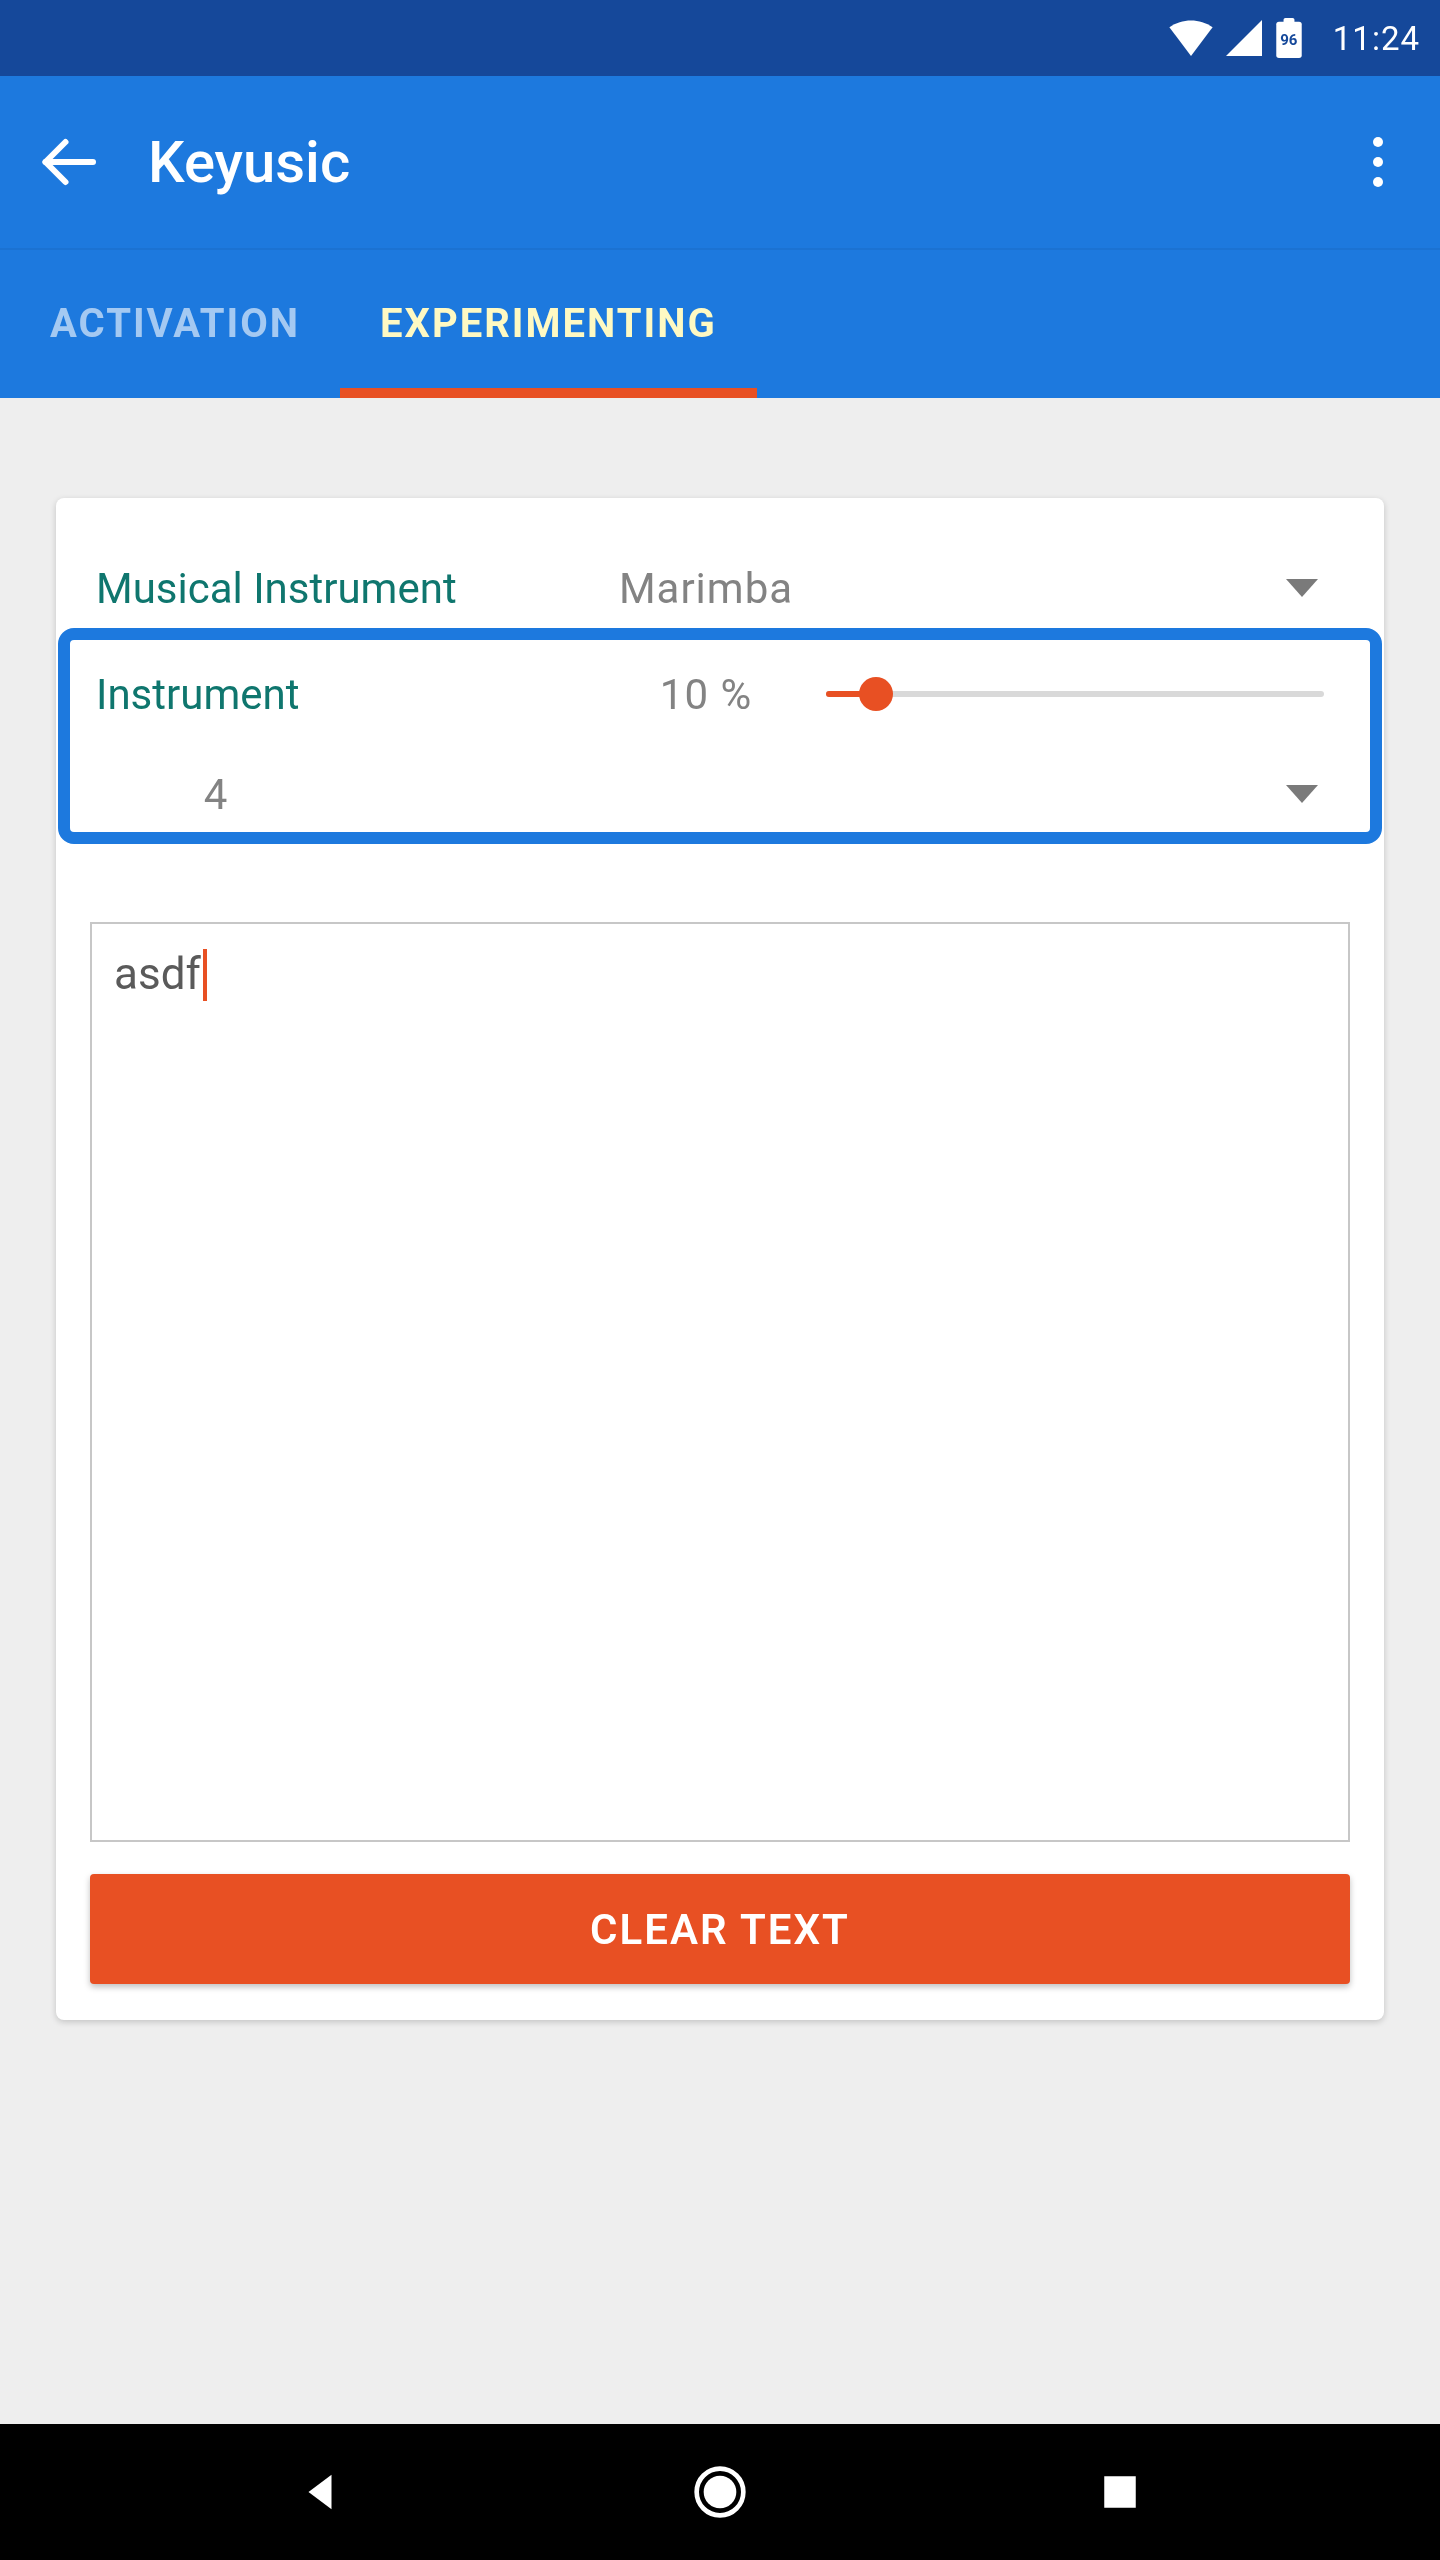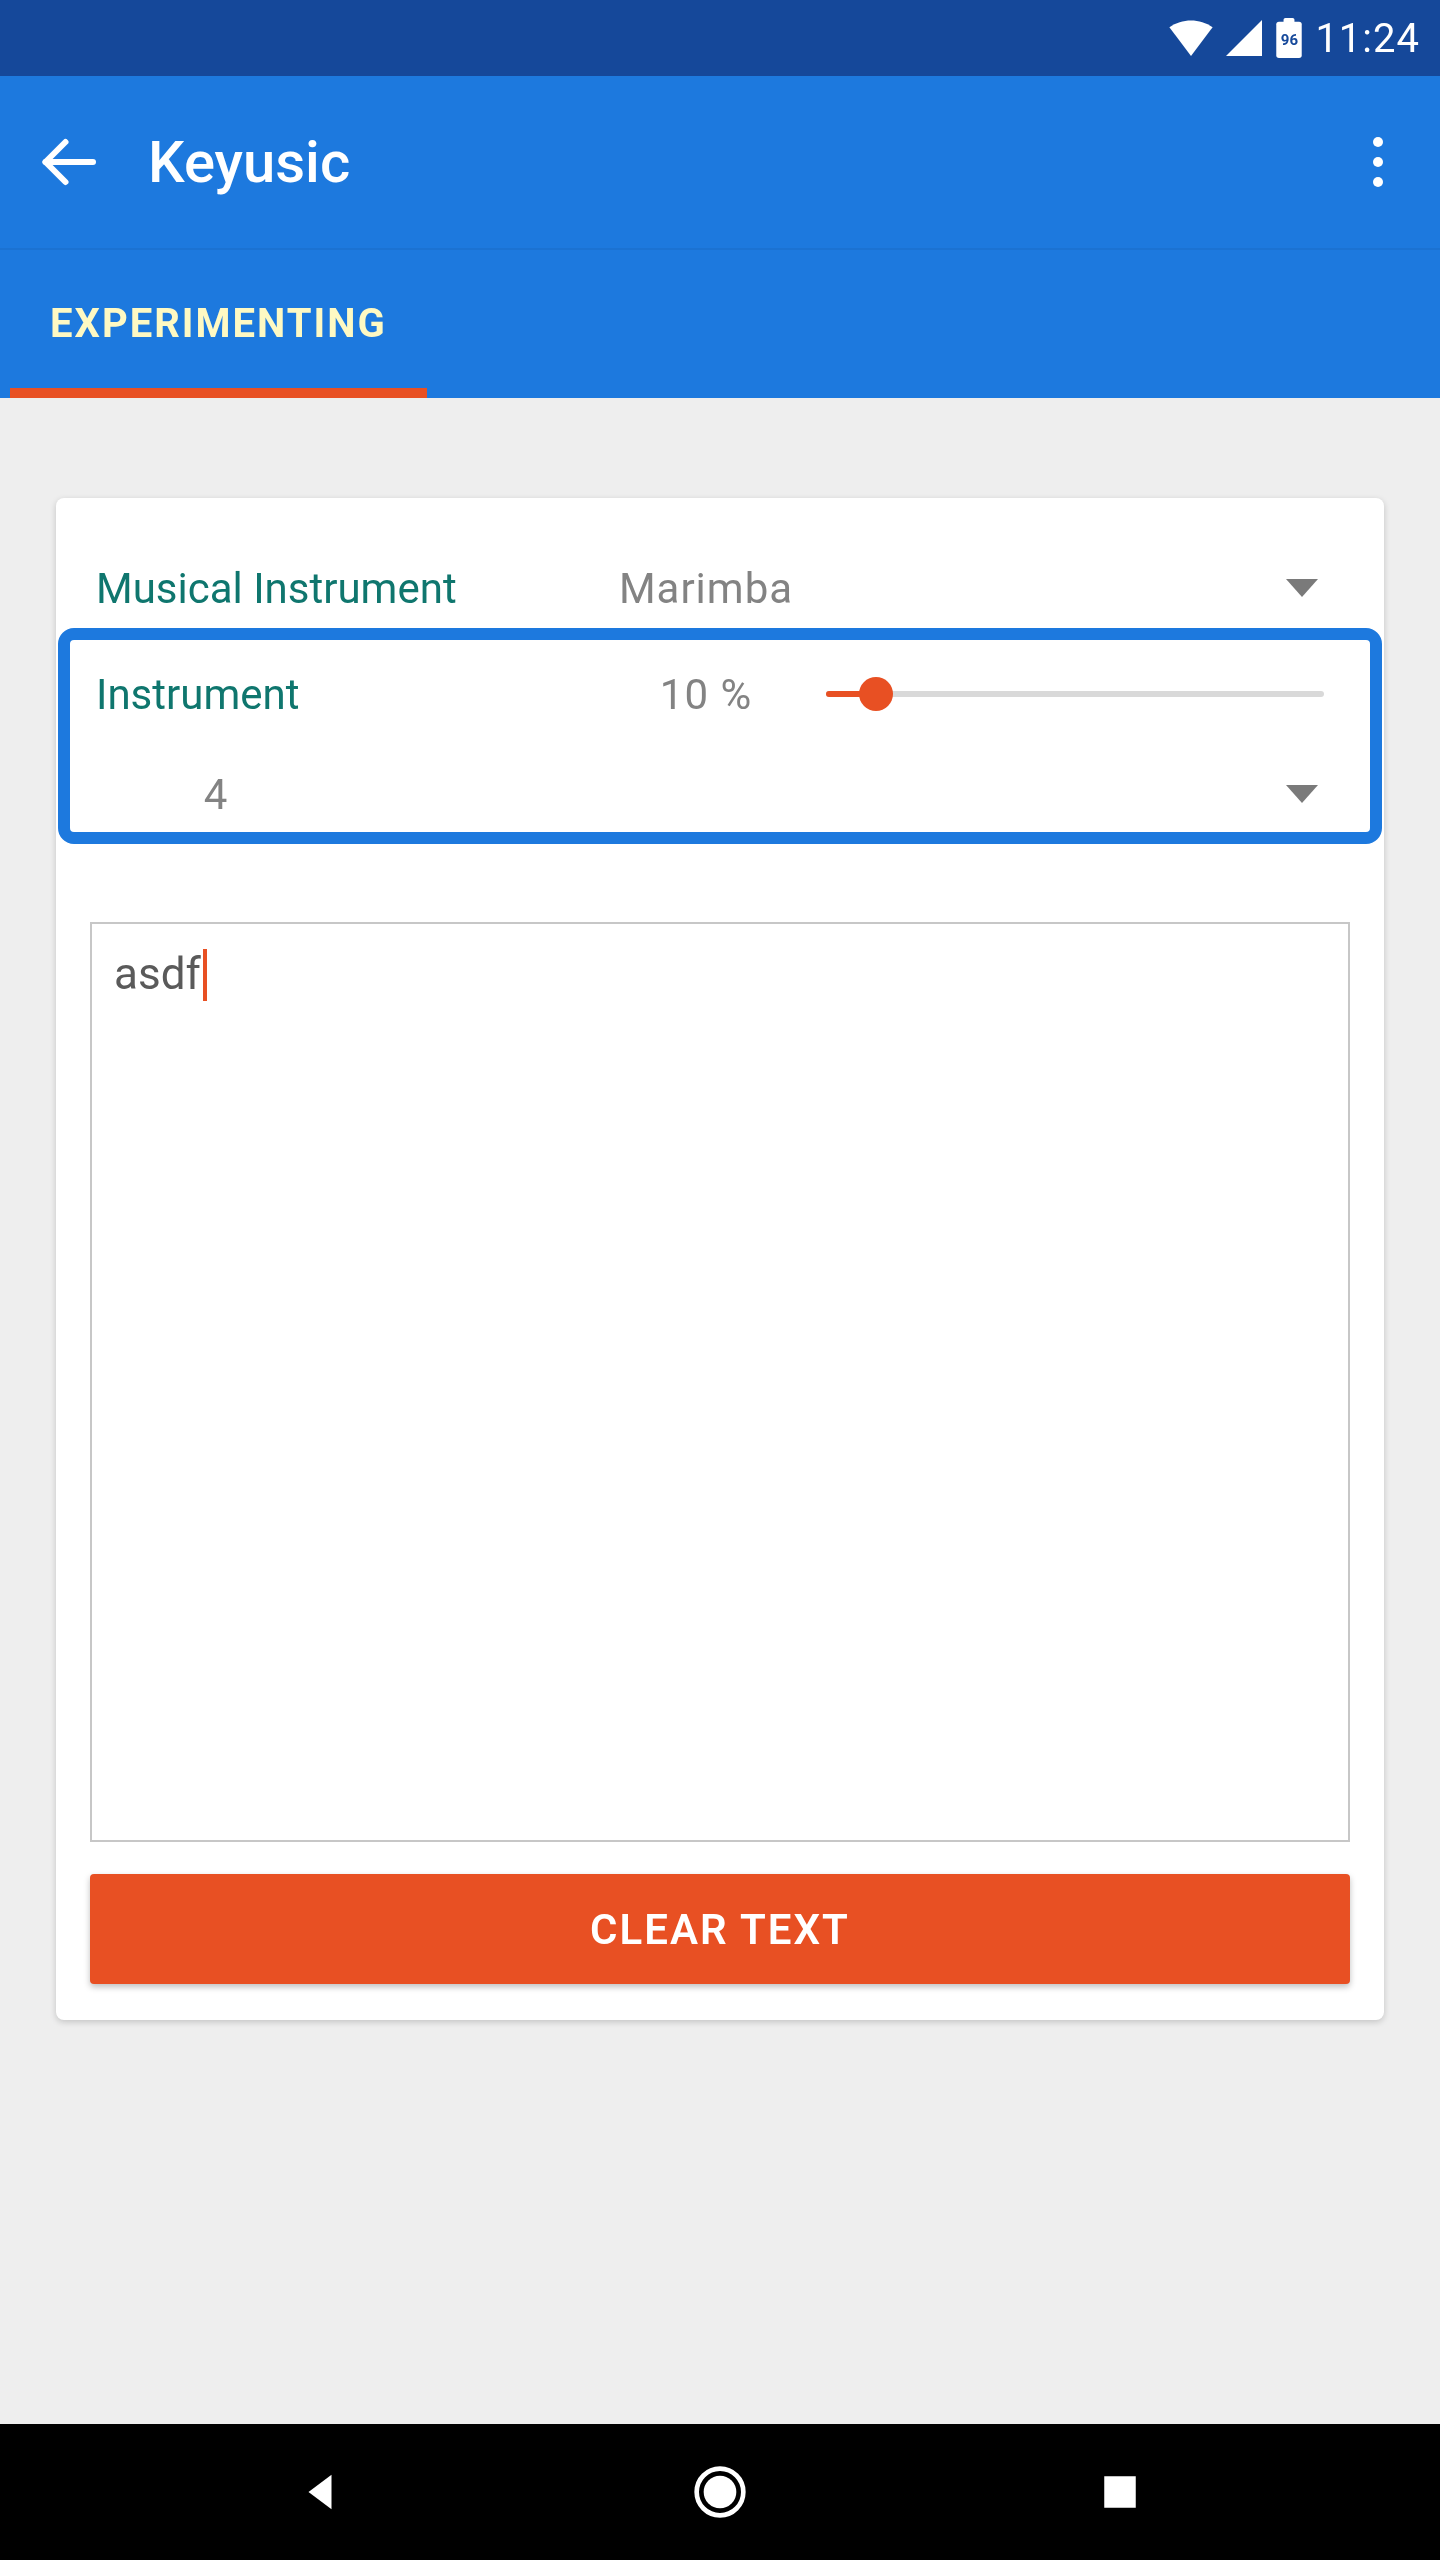--- a/index.html
+++ b/index.html
@@ -9,21 +9,21 @@
   .status-bar {
     height: 76px;
     background: #15489a;
     display: flex;
     align-items: center;
     justify-content: flex-end;
     padding: 0 20px;
     color: #fff;
     gap: 12px;
   }
-  .status-bar .time { font-size: 40px; font-weight: 400; letter-spacing: 1px; margin-left: 0;}
+  .status-bar .time { font-size: 33px; font-weight: 400; letter-spacing: 1px; margin-left: 18px;}
   .status-icon svg { display: block; }
 
   
   .app-bar {
     height: 172px;
     background: #1d79de;
     display: flex;
     align-items: center;
     padding: 0 28px;
     color: #fff;
@@ -184,20 +184,21 @@
   <div class="overflow-btn">
     <div class="overflow-dots">
         <span></span>
         <span></span>
         <span></span>
       </div>
   </div>
 </div>
 
 <div class="tabs">
+  <div class="tab">ACTIVATION</div>
   <div class="tab active">EXPERIMENTING</div>
 </div>
 
 <div class="content">
   <div class="card">
 
     <div class="row">
       <div class="label">Musical Instrument</div>
       <div class="value">Marimba</div>
       <div class="dd">

